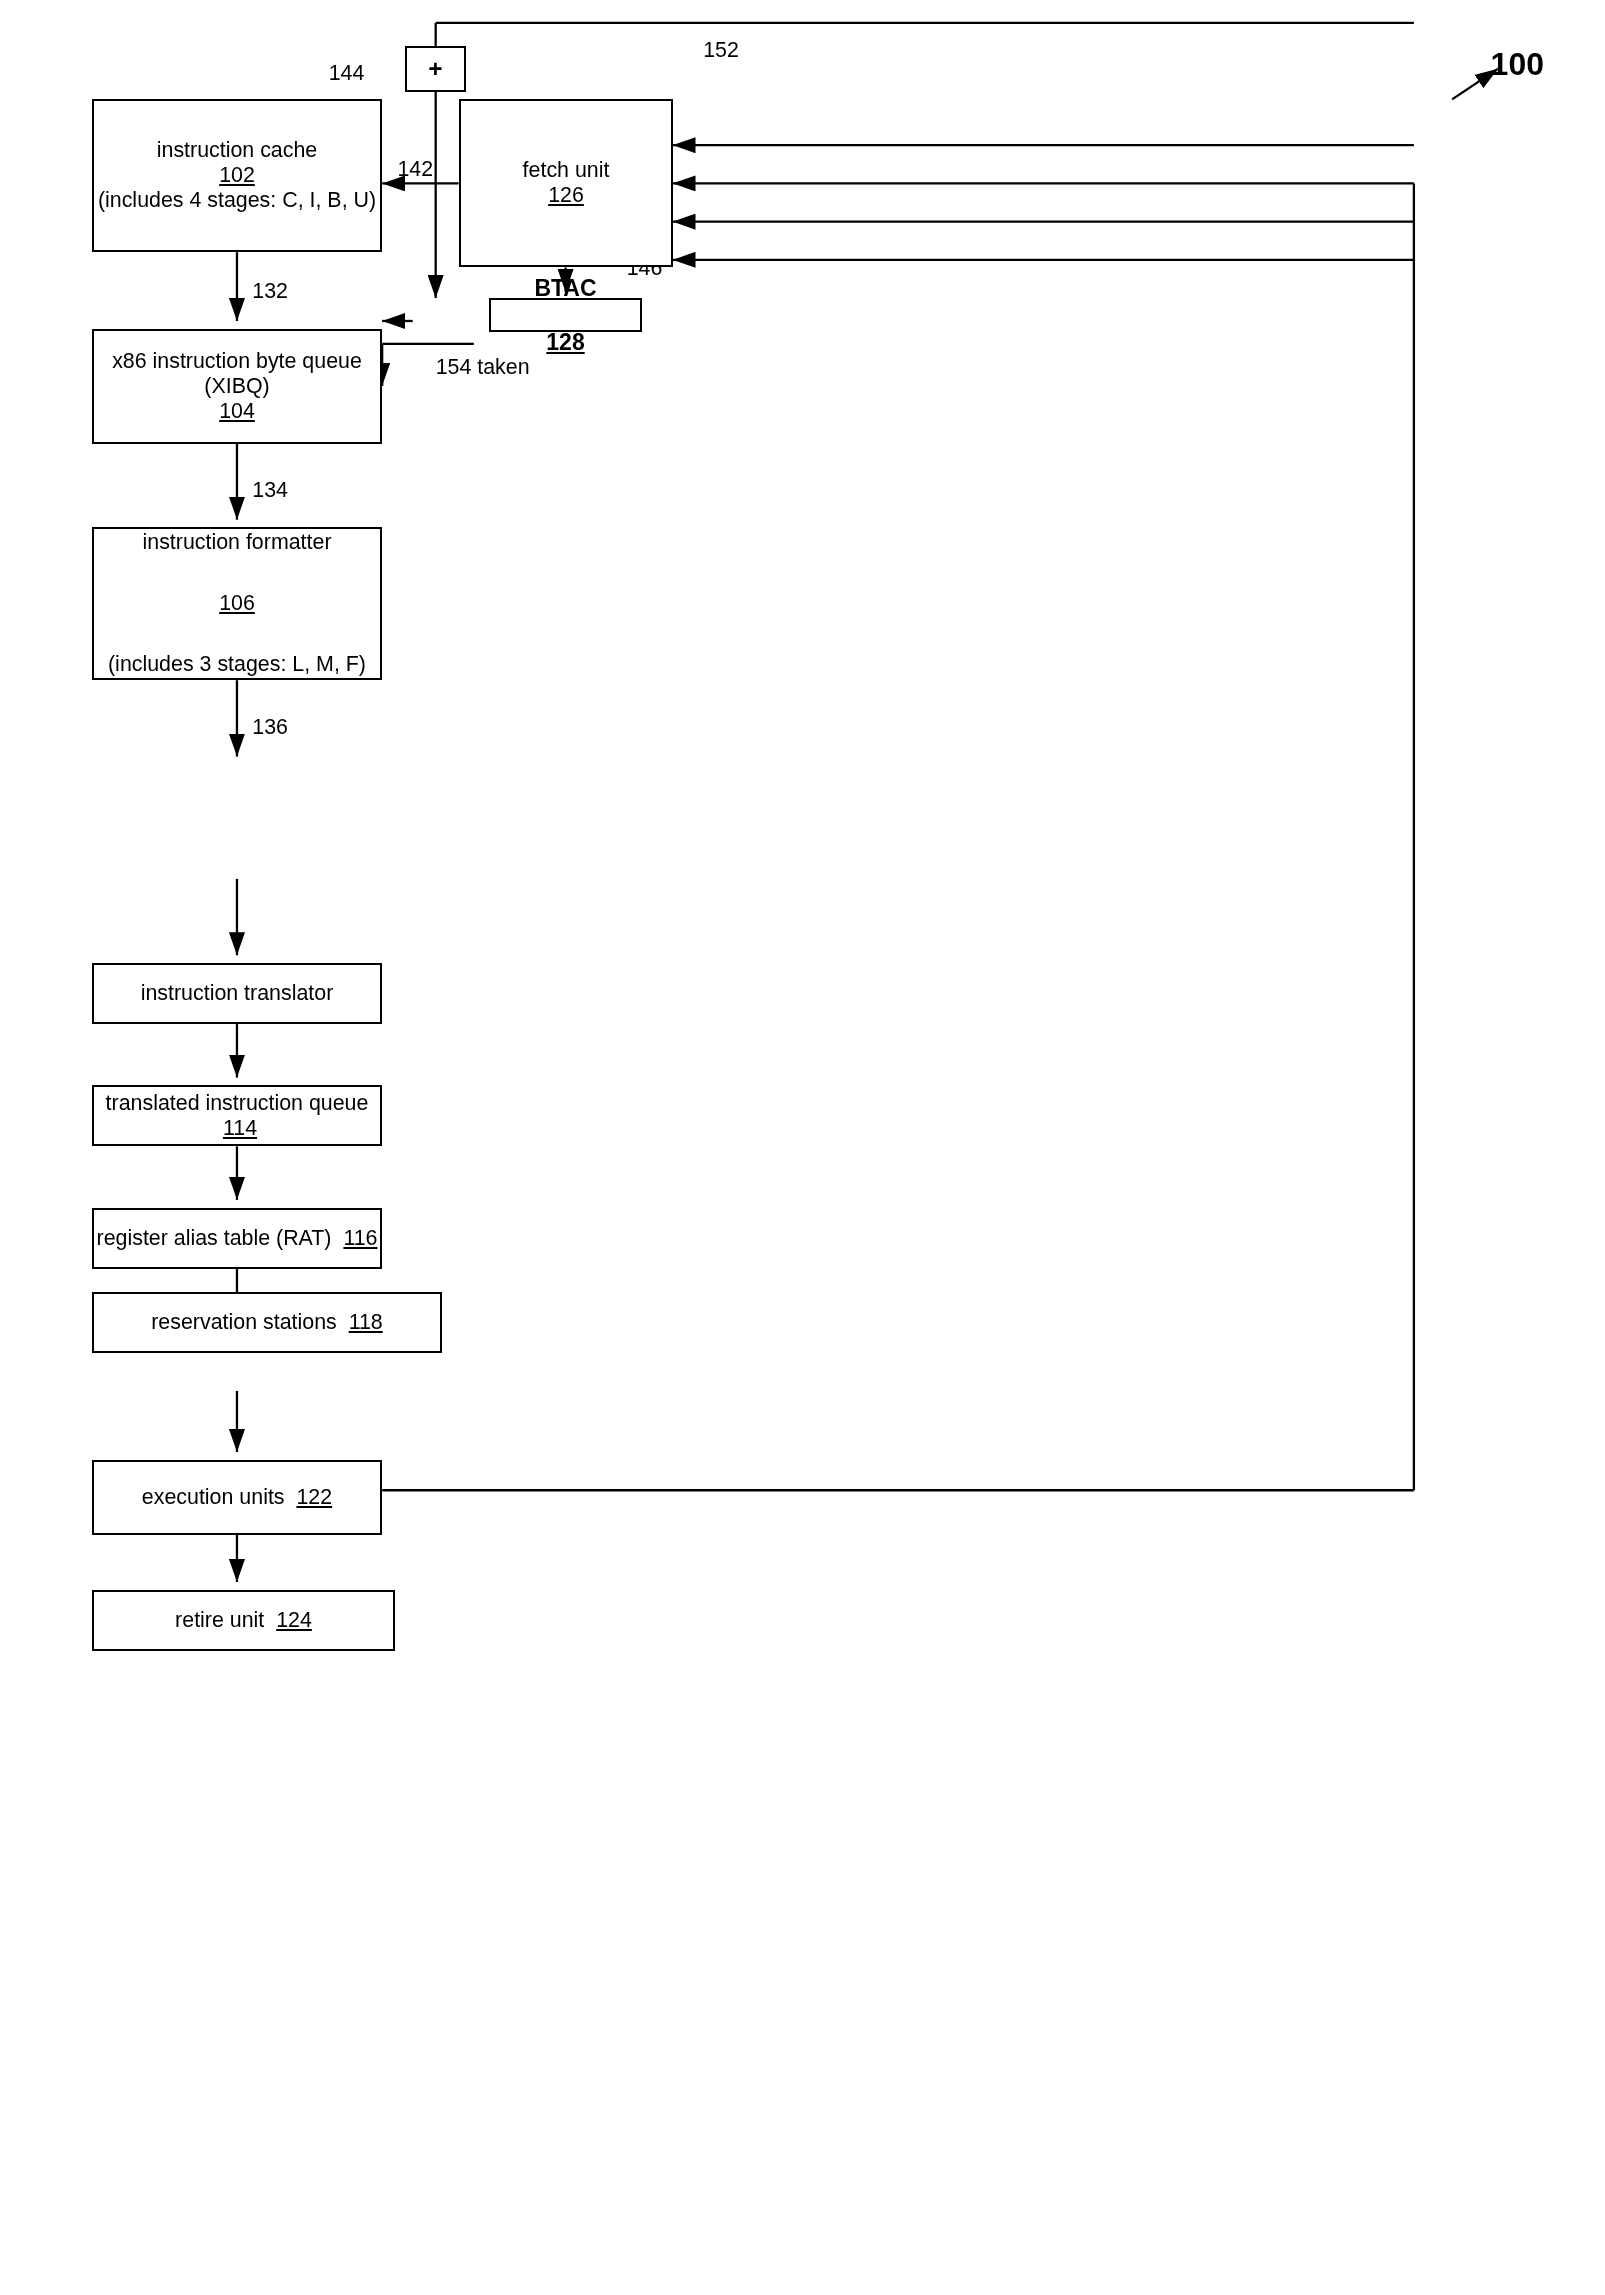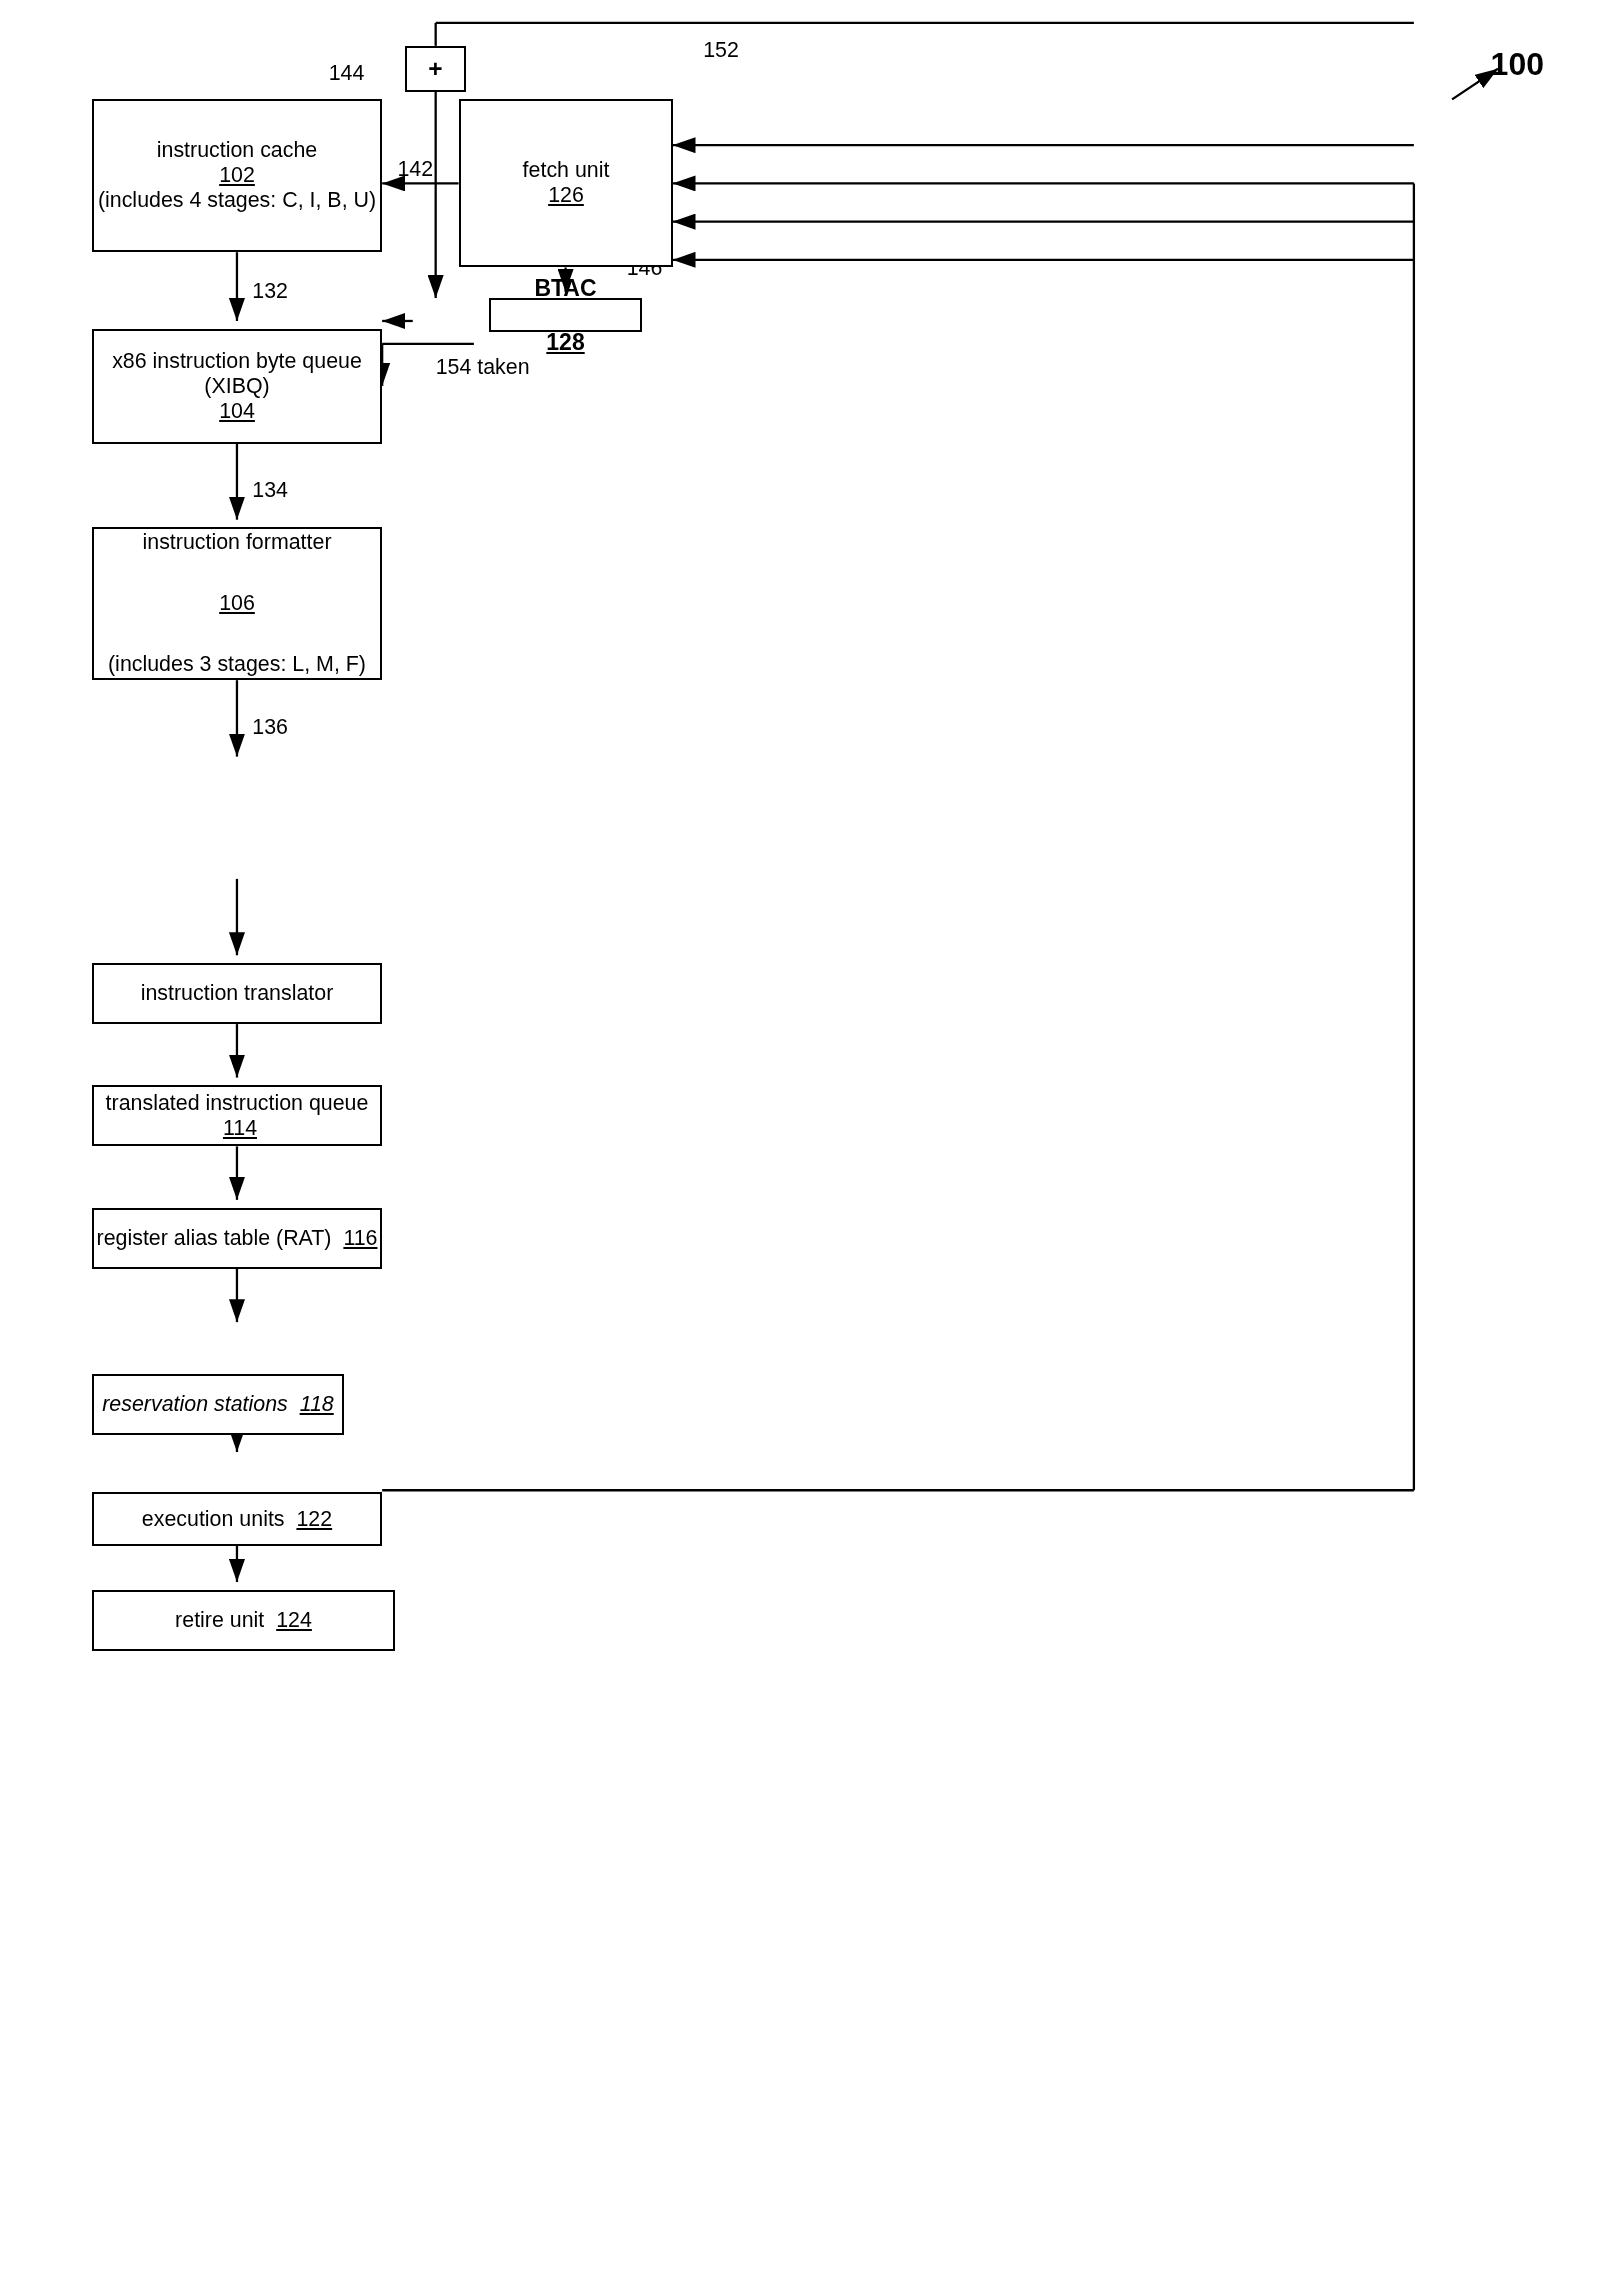--- a/index.html
+++ b/index.html
@@ -142,25 +142,25 @@
   </div>
 
   <div class="box" style="left:92px; top:1085px; width:290px; height:61px;">
     <span>translated instruction queue &nbsp;<span class="underline">114</span></span>
   </div>
 
   <div class="box" style="left:92px; top:1208px; width:290px; height:61px;">
     <span>register alias table (RAT) &nbsp;<span class="underline">116</span></span>
   </div>
 
-  <div class="box" style="left:92px; top:1374px; width:252px; height:61px;font-style:italic;">
+  <div class="box" style="left:92px; top:1292px; width:350px; height:61px;">
     <span>reservation stations &nbsp;<span class="underline">118</span></span>
   </div>
 
-  <div class="box" style="left:92px; top:1460px; width:290px; height:54px;margin-top:32px;">
+  <div class="box" style="left:92px; top:1460px; width:290px; height:75px;">
     <span>execution units &nbsp;<span class="underline">122</span></span>
   </div>
 
   <div class="box" style="left:92px; top:1590px; width:303px; height:61px;">
     <span>retire unit &nbsp;<span class="underline">124</span></span>
   </div>
 
   <div class="box" style="left:459px; top:99px; width:214px; height:168px;">
     <span>fetch unit</span>
     <span class="underline">126</span>

